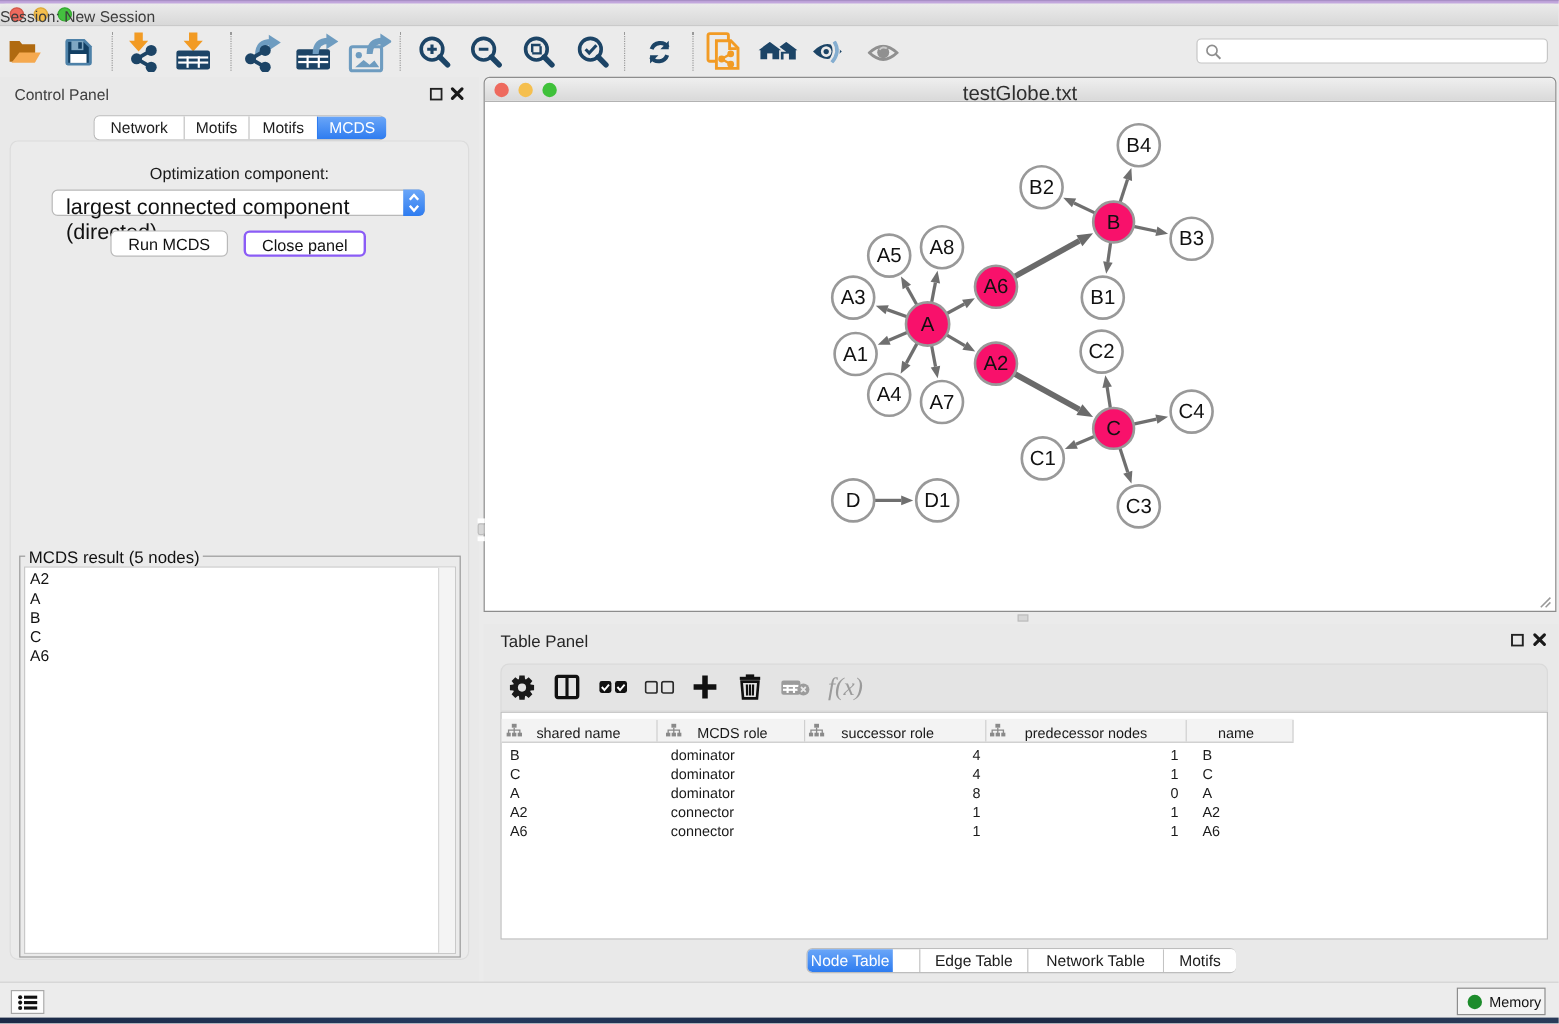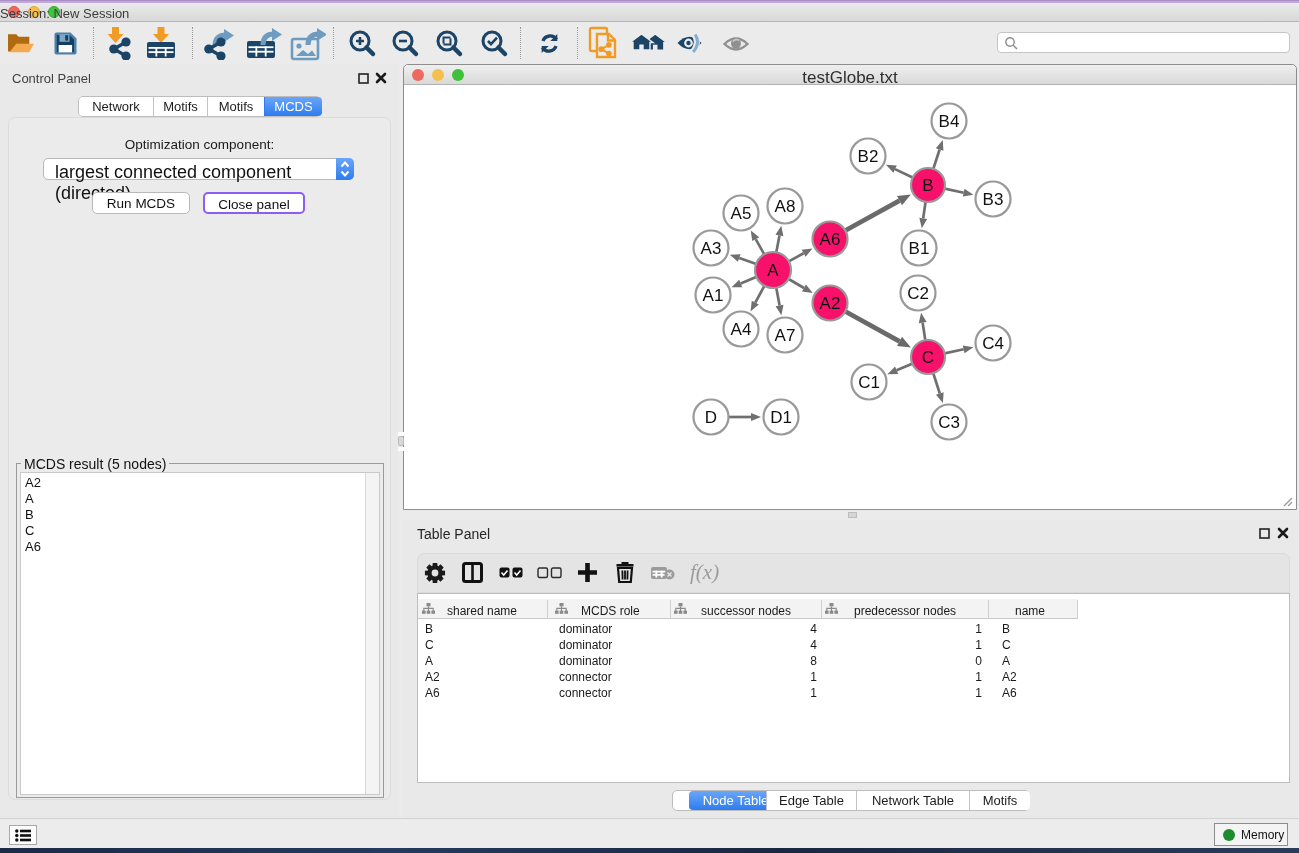--- a/index.html
+++ b/index.html
@@ -377,21 +377,21 @@
   </svg>
 <svg style="position:absolute;left:825px;top:603px" width="13" height="11" viewBox="0 0 13 11">
     <rect x="4.5" y="0" width="4" height="3.4" fill="#8a8a8a"></rect>
 <path d="M6.5 3.4 v2 M1.8 8 v-2.6 h9.4 V8 M6.5 8 v-2" stroke="#8a8a8a" stroke-width="1.1" fill="none"></path>
 <rect x="0" y="7.6" width="3.6" height="3.2" fill="#8a8a8a"></rect>
     <rect x="4.7" y="7.6" width="3.6" height="3.2" fill="#8a8a8a"></rect>
     <rect x="9.4" y="7.6" width="3.6" height="3.2" fill="#8a8a8a"></rect>
   </svg>
 <div class="hcell" style="left:447px">shared name</div>
 <div class="hcell" style="left:581px">MCDS role</div>
-<div class="hcell" style="left:701px">successor nodes</div>
+<div class="hcell" style="left:701px">successor role</div>
 <div class="hcell" style="left:854px">predecessor nodes</div>
 <div class="hcell" style="left:1015px">name</div>
 <div class="colsep" style="left:547px"></div>
 <div class="colsep" style="left:670px"></div>
 <div class="colsep" style="left:821px"></div>
 <div class="colsep" style="left:988px"></div>
 <div class="colsep" style="left:1077px"></div>
 <div class="cell" style="left:425px;top:622px">B</div>
 <div class="cell" style="left:559px;top:622px">dominator</div>
 <div class="cell" style="left:740px;top:622px;width:77px;text-align:right">4</div>
@@ -412,21 +412,21 @@
 <div class="cell" style="left:740px;top:670px;width:77px;text-align:right">1</div>
 <div class="cell" style="left:905px;top:670px;width:77px;text-align:right">1</div>
 <div class="cell" style="left:1002px;top:670px">A2</div>
 <div class="cell" style="left:425px;top:686px">A6</div>
 <div class="cell" style="left:559px;top:686px">connector</div>
 <div class="cell" style="left:740px;top:686px;width:77px;text-align:right">1</div>
 <div class="cell" style="left:905px;top:686px;width:77px;text-align:right">1</div>
 <div class="cell" style="left:1002px;top:686px">A6</div>
 
 <div class="abs" style="left:672px;top:790px;width:358px;height:21px;background:#fff;border:1px solid #bdbdbd;border-radius:5px">
-  <div class="seg" style="left:16px;width:93px;border-left:none;line-height:20px;border-radius:4px 0 0 4px;background:linear-gradient(#6aa6f8,#2e7cf0);color:#fff">Node Table</div>
+  <div class="seg" style="left:0;width:71px;border-left:none;line-height:20px;border-radius:4px 0 0 4px;background:linear-gradient(#6aa6f8,#2e7cf0);color:#fff">Node Table</div>
   <div class="seg" style="left:93px;width:90px;line-height:20px">Edge Table</div>
   <div class="seg" style="left:183px;width:113px;line-height:20px">Network Table</div>
   <div class="seg" style="left:296px;width:61px;line-height:20px;border-radius:0 4px 4px 0">Motifs</div>
 </div>
 
 <div class="abs" style="left:0;top:818px;width:1299px;height:30px;background:#ececec;border-top:1px solid #d2d2d2">
   <div class="abs" style="left:9px;top:6px;width:28px;height:20px;background:#fdfdfd;border:1px solid #a8a8a8">
     <svg style="position:absolute;left:5px;top:3px" width="17" height="13" viewBox="0 0 17 13">
       <circle cx="1.8" cy="2" r="1.7" fill="#111"></circle>
         <circle cx="1.8" cy="6.5" r="1.7" fill="#111"></circle>

